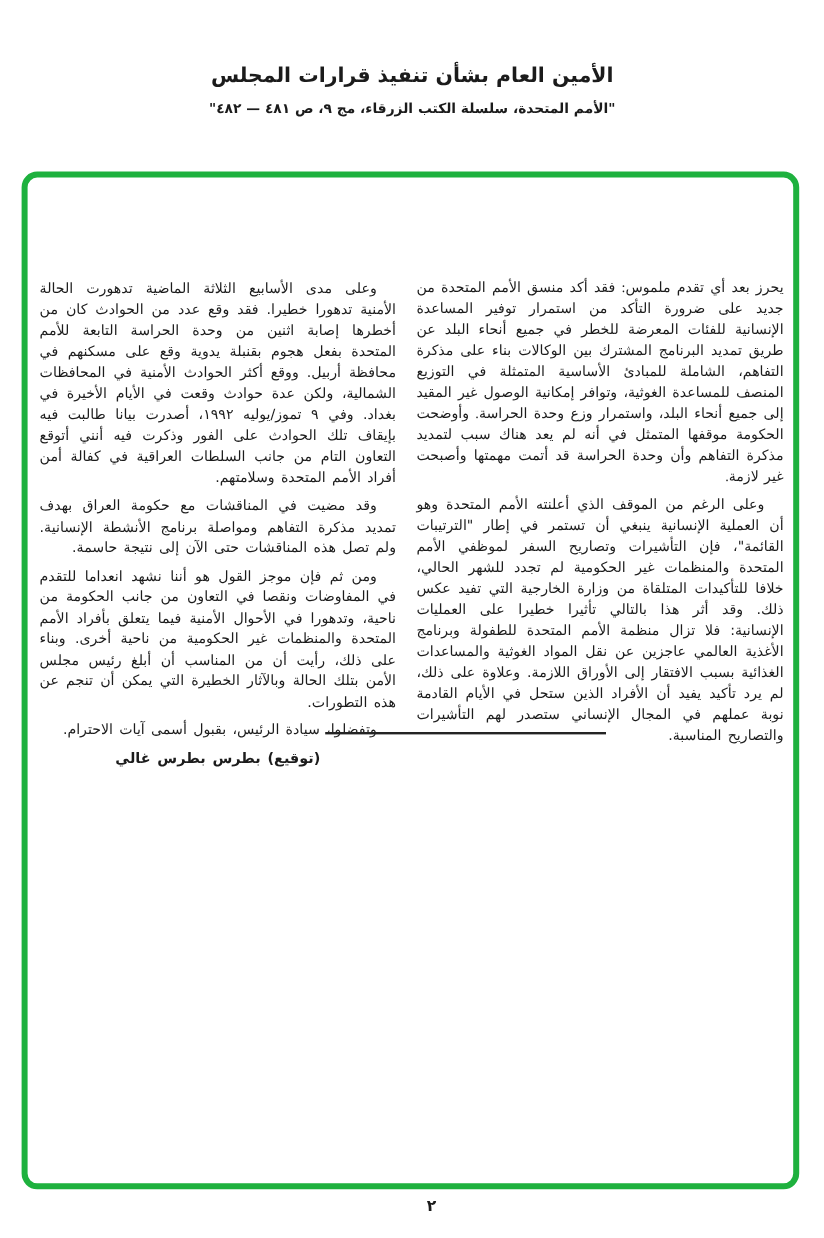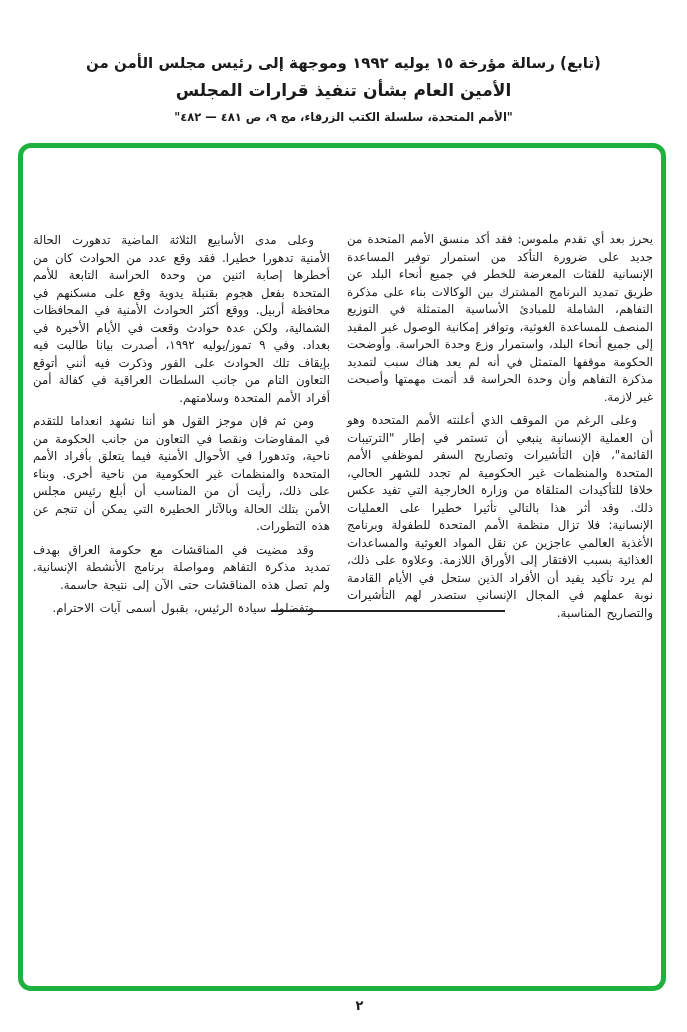--- a/index.html
+++ b/index.html
@@ -65,36 +65,36 @@
     position:absolute; left:332px; top:998px; width:55px;
     text-align:center; font-size:13px; font-weight:bold;
   }
 </style>
 </head>
 <body>
 
 <div class="page">
 
   <div class="doc-header">
-    <div class="t1">(تابع) رسالة مؤرخة ١٥ يوليه ١٩٩٢ وموجهة إلى رئيس مجلس الأمن من</div>
     <div class="t2">الأمين العام بشأن تنفيذ قرارات المجلس</div>
     <div class="t3">"الأمم المتحدة، سلسلة الكتب الزرقاء، مج ٩، ص ٤٨١ — ٤٨٢"</div>
   </div>
 
   <div class="green-box"></div>
 
   <div class="col col-right">
     <p class="flush">يحرز بعد أي تقدم ملموس: فقد أكد منسق الأمم المتحدة من جديد على ضرورة التأكد من استمرار توفير المساعدة الإنسانية للفئات المعرضة للخطر في جميع أنحاء البلد عن طريق تمديد البرنامج المشترك بين الوكالات بناء على مذكرة التفاهم، الشاملة للمبادئ الأساسية المتمثلة في التوزيع المنصف للمساعدة الغوثية، وتوافر إمكانية الوصول غير المقيد إلى جميع أنحاء البلد، واستمرار وزع وحدة الحراسة. وأوضحت الحكومة موقفها المتمثل في أنه لم يعد هناك سبب لتمديد مذكرة التفاهم وأن وحدة الحراسة قد أتمت مهمتها وأصبحت غير لازمة.</p>
     <p>وعلى الرغم من الموقف الذي أعلنته الأمم المتحدة وهو أن العملية الإنسانية ينبغي أن تستمر في إطار "الترتيبات القائمة"، فإن التأشيرات وتصاريح السفر لموظفي الأمم المتحدة والمنظمات غير الحكومية لم تجدد للشهر الحالي، خلافا للتأكيدات المتلقاة من وزارة الخارجية التي تفيد عكس ذلك. وقد أثر هذا بالتالي تأثيرا خطيرا على العمليات الإنسانية: فلا تزال منظمة الأمم المتحدة للطفولة وبرنامج الأغذية العالمي عاجزين عن نقل المواد الغوثية والمساعدات الغذائية بسبب الافتقار إلى الأوراق اللازمة. وعلاوة على ذلك، لم يرد تأكيد يفيد أن الأفراد الذين ستحل في الأيام القادمة نوبة عملهم في المجال الإنساني ستصدر لهم التأشيرات والتصاريح المناسبة.</p>
   </div>
 
   <div class="col col-left">
     <p>وعلى مدى الأسابيع الثلاثة الماضية تدهورت الحالة الأمنية تدهورا خطيرا. فقد وقع عدد من الحوادث كان من أخطرها إصابة اثنين من وحدة الحراسة التابعة للأمم المتحدة بفعل هجوم بقنبلة يدوية وقع على مسكنهم في محافظة أربيل. ووقع أكثر الحوادث الأمنية في المحافظات الشمالية، ولكن عدة حوادث وقعت في الأيام الأخيرة في بغداد. وفي ٩ تموز/يوليه ١٩٩٢، أصدرت بيانا طالبت فيه بإيقاف تلك الحوادث على الفور وذكرت فيه أنني أتوقع التعاون التام من جانب السلطات العراقية في كفالة أمن أفراد الأمم المتحدة وسلامتهم.</p>
+    <p>وقد مضيت في المناقشات مع حكومة العراق بهدف تمديد مذكرة التفاهم ومواصلة برنامج الأنشطة الإنسانية. ولم تصل هذه المناقشات حتى الآن إلى نتيجة حاسمة.</p>
     <p>ومن ثم فإن موجز القول هو أننا نشهد انعداما للتقدم في المفاوضات ونقصا في التعاون من جانب الحكومة من ناحية، وتدهورا في الأحوال الأمنية فيما يتعلق بأفراد الأمم المتحدة والمنظمات غير الحكومية من ناحية أخرى. وبناء على ذلك، رأيت أن من المناسب أن أبلغ رئيس مجلس الأمن بتلك الحالة وبالآثار الخطيرة التي يمكن أن تنجم عن هذه التطورات.</p>
-    <p>وقد مضيت في المناقشات مع حكومة العراق بهدف تمديد مذكرة التفاهم ومواصلة برنامج الأنشطة الإنسانية. ولم تصل هذه المناقشات حتى الآن إلى نتيجة حاسمة.</p>
     <div class="closing">وتفضلوا، سيادة الرئيس، بقبول أسمى آيات الاحترام.</div>
+    <div class="signature">(توقيع) بطرس بطرس غالي</div>
   </div>
 
   <div class="footer-rule"></div>
 
   <div class="page-number">٢</div>
 
 </div>
 
 </body></html>

